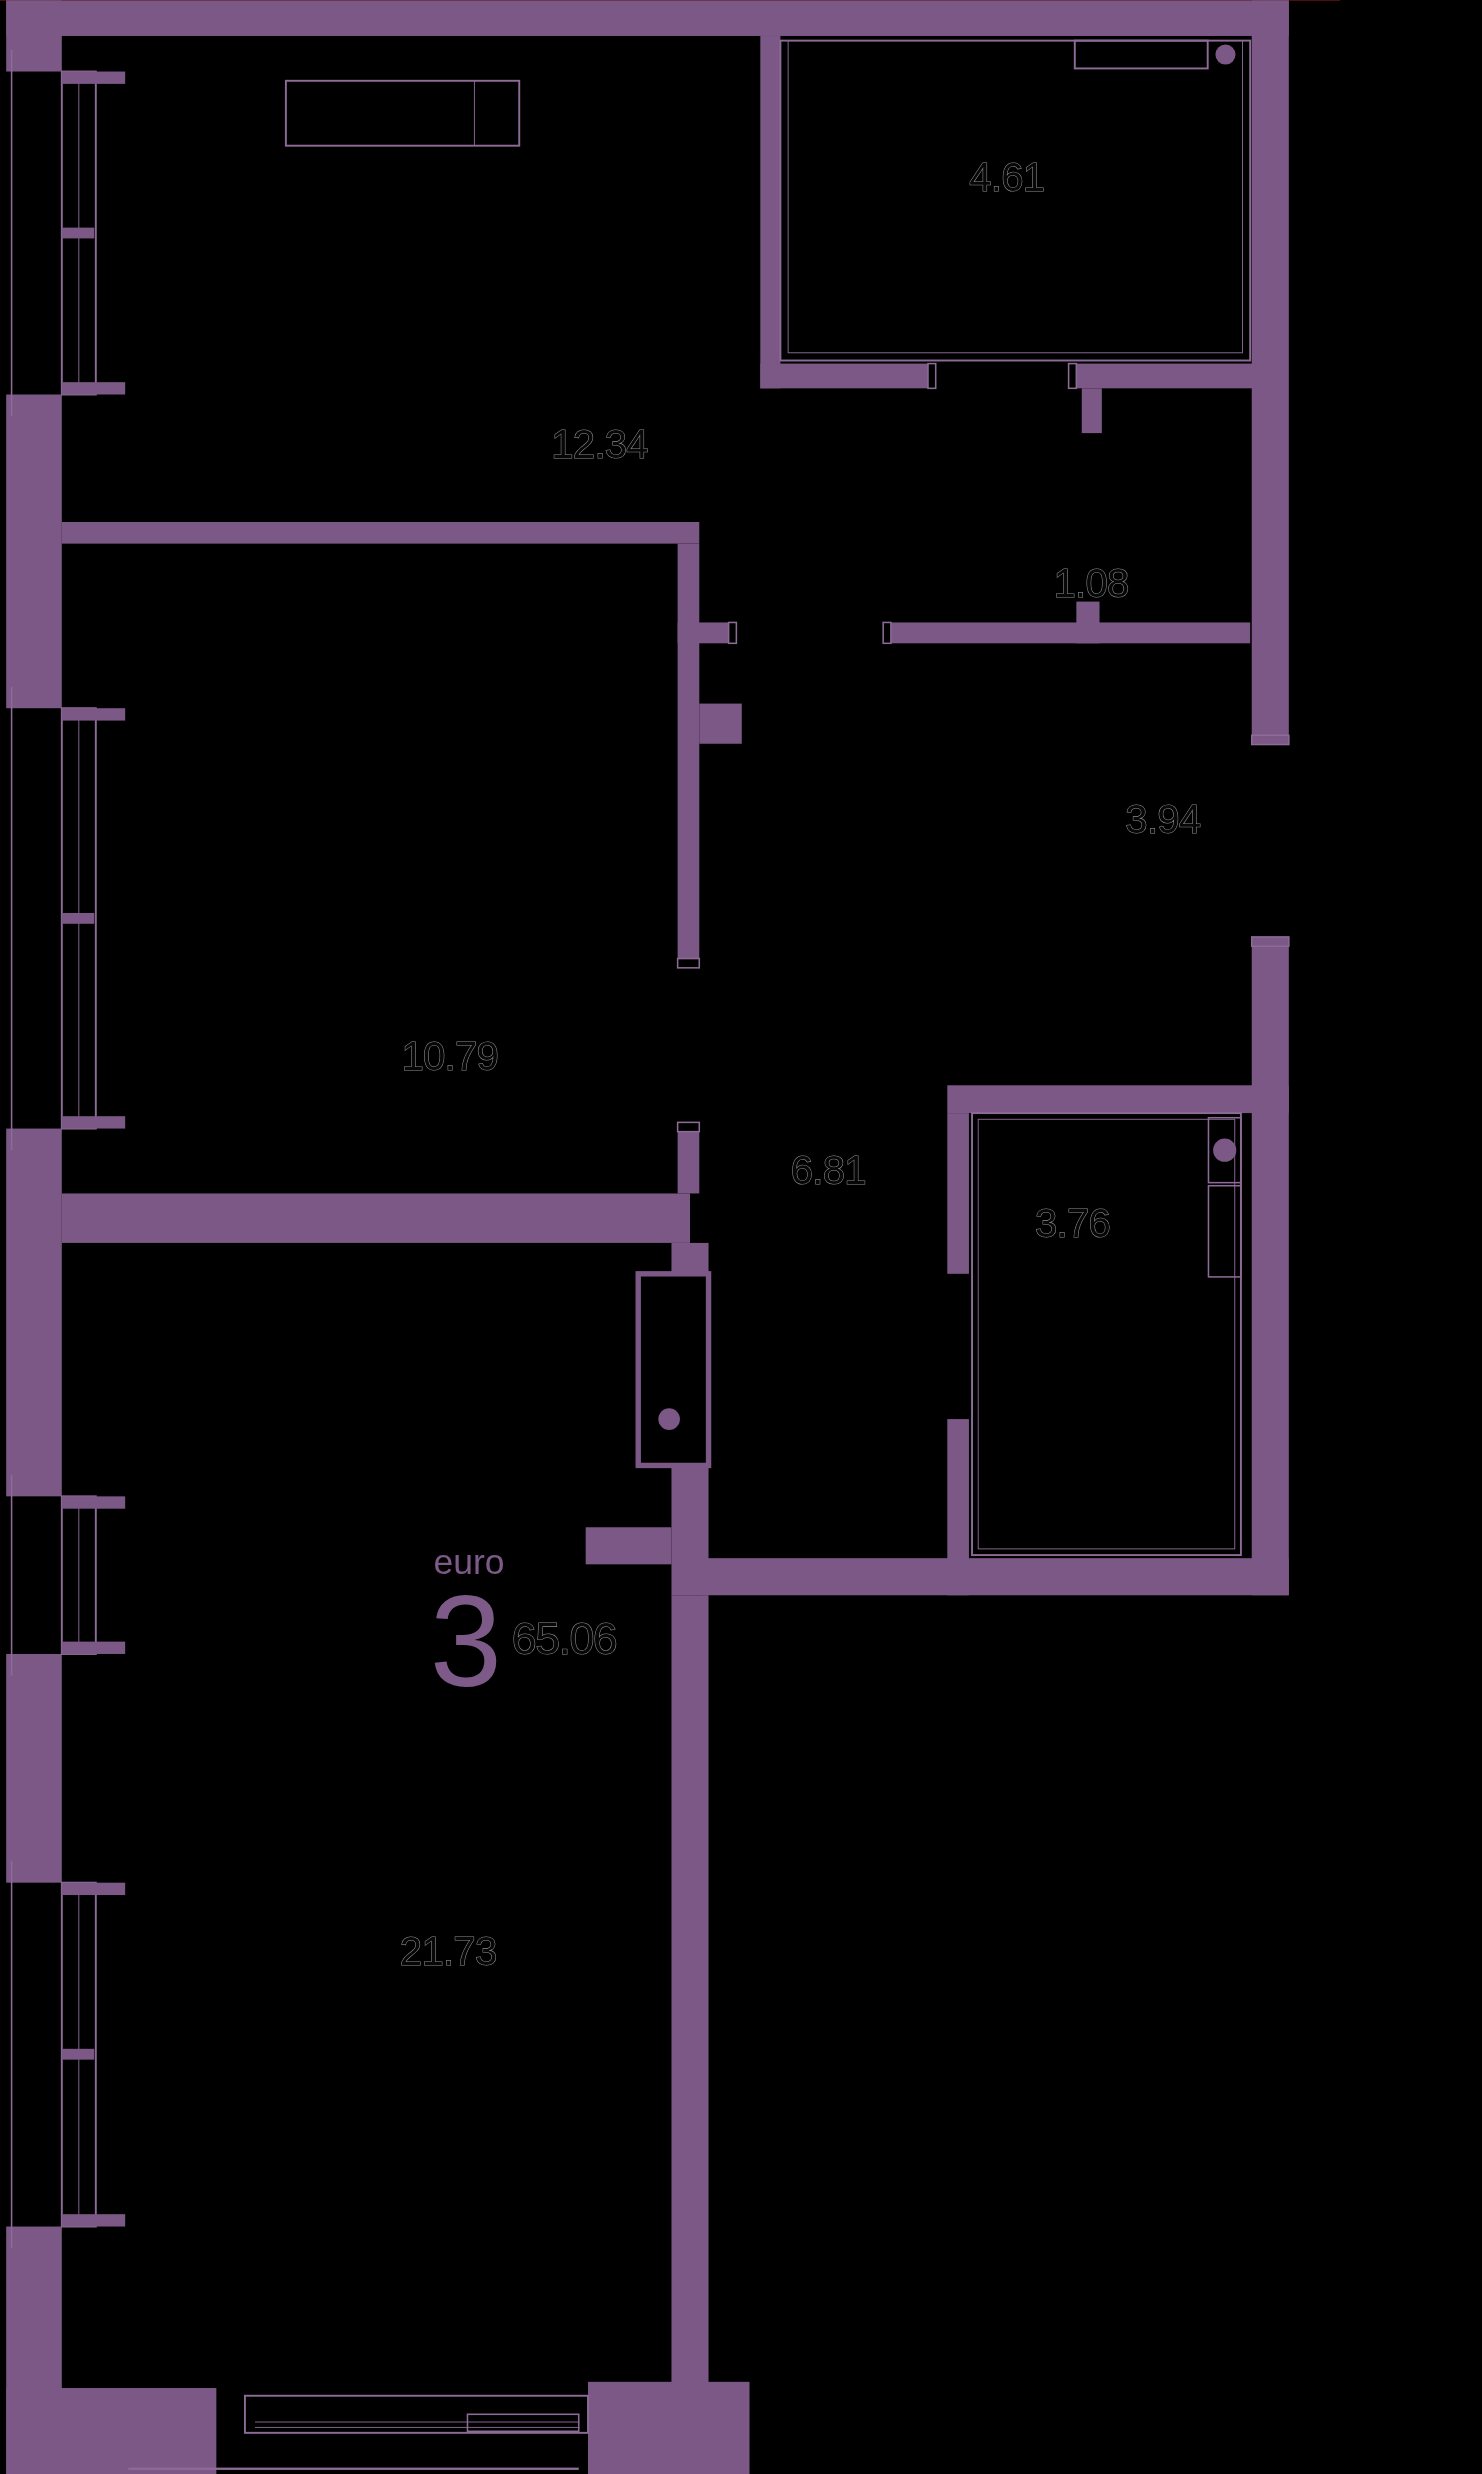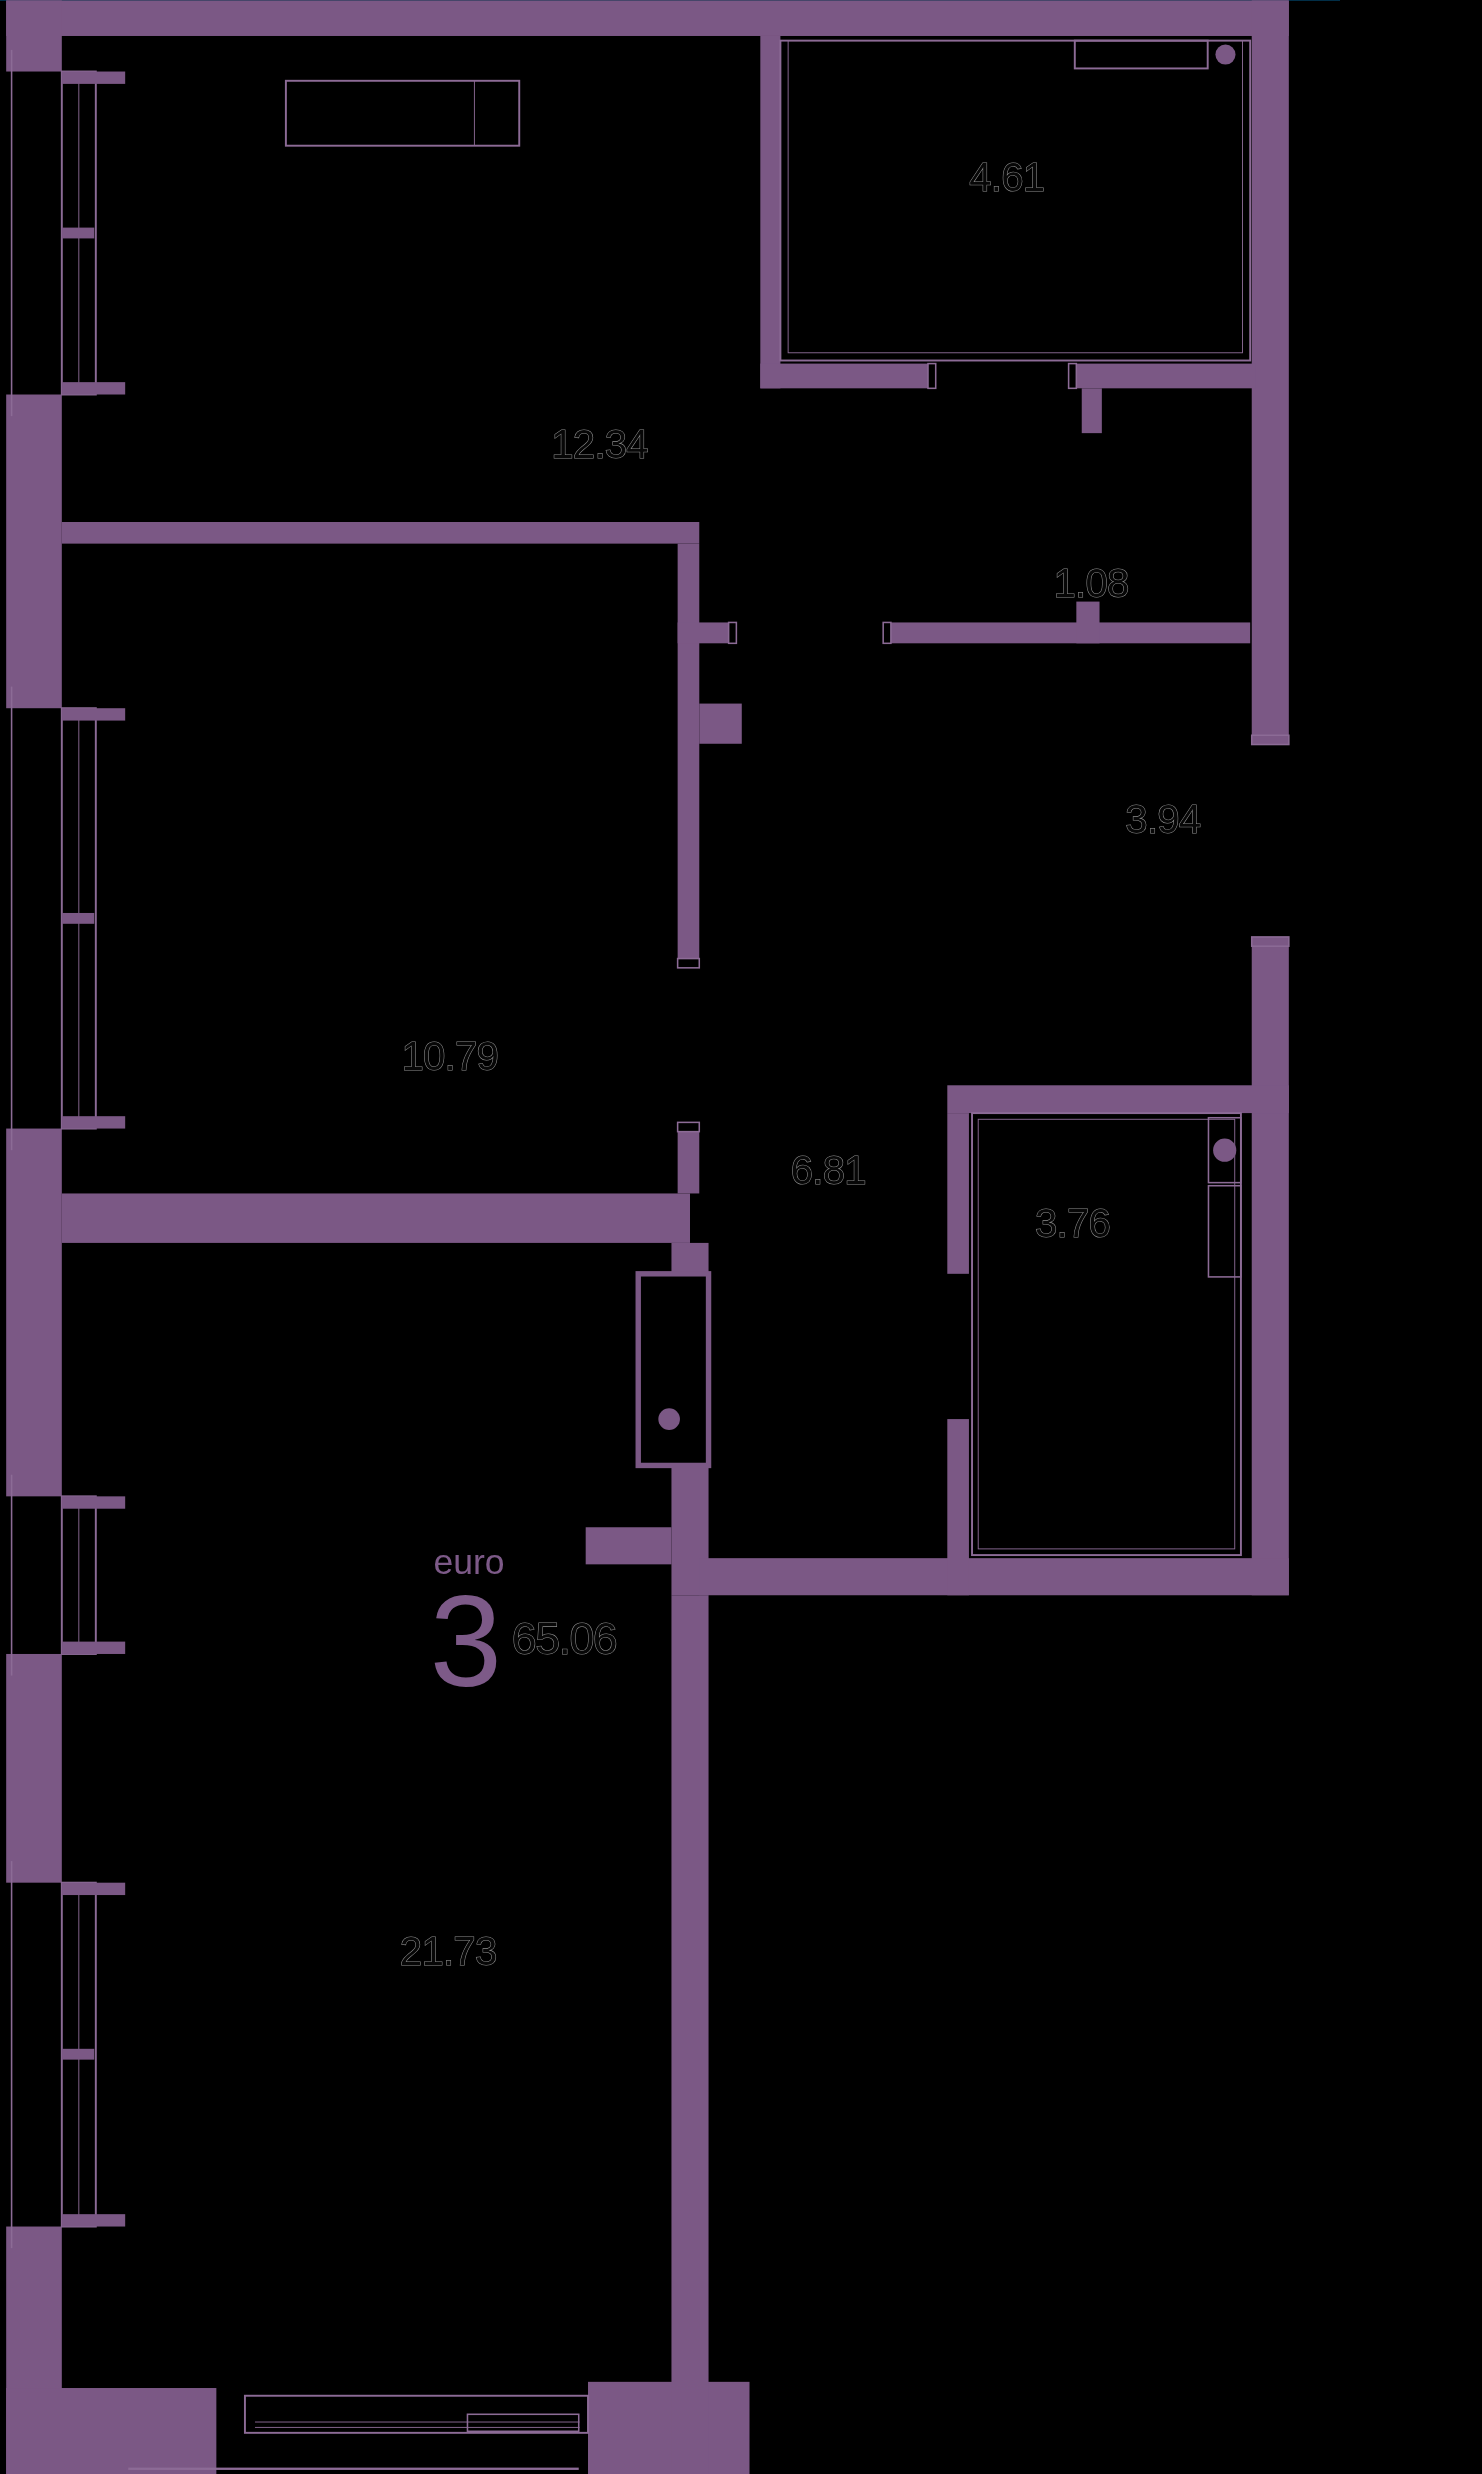--- a/index.html
+++ b/index.html
@@ -4,21 +4,21 @@
 <style>
   html, body {
     margin: 0;
     padding: 0;
     background: #000000;
   }
   #stage {
     position: relative;
     width: 1340px;
     height: 2475px;
-    background: #0369a1;
+    background: #b91c1c;
     overflow: hidden;
   }
   svg { display: block; }
   .wall   { fill: #7b5885; stroke: none; }
   .thin   { fill: none; stroke: #8c6b96; stroke-width: 2.5; }
   .thin2  { fill: none; stroke: #8c6b96; stroke-width: 1.2; }
   .cap    { fill: none; stroke: #8c6b96; stroke-width: 2; }
   .fixfill{ fill: #7b5885; stroke: none; }
   .doorleaf { fill: #000000; stroke: #7b5885; stroke-width: 7; }
   .sill   { fill: #8c6b96; stroke: none; }

